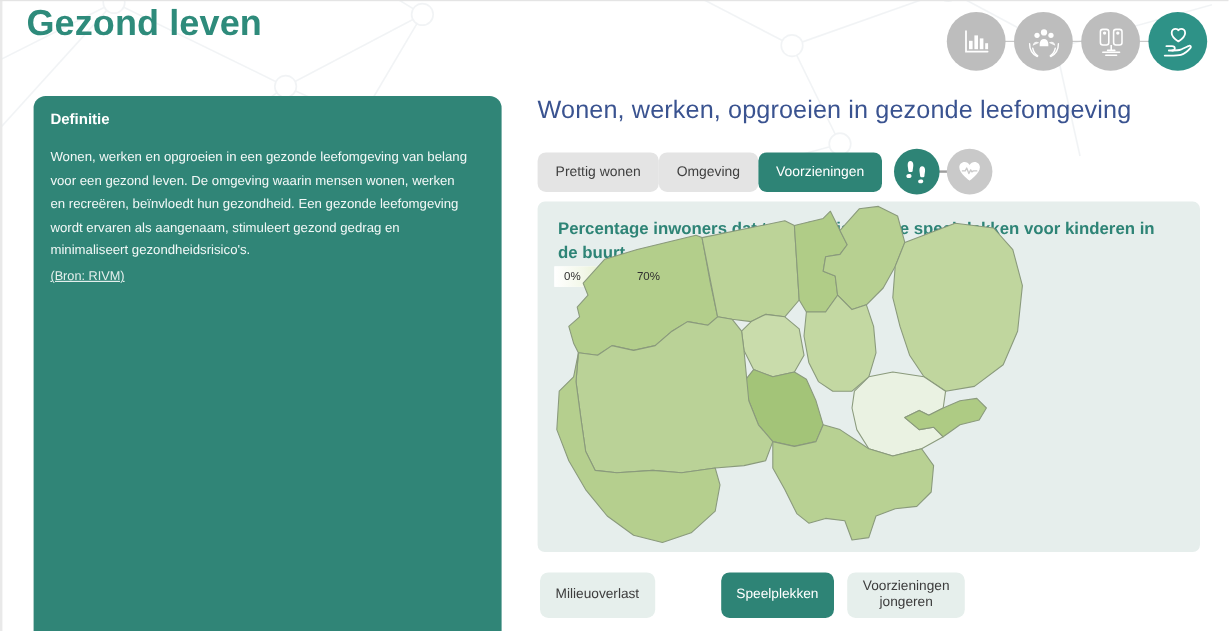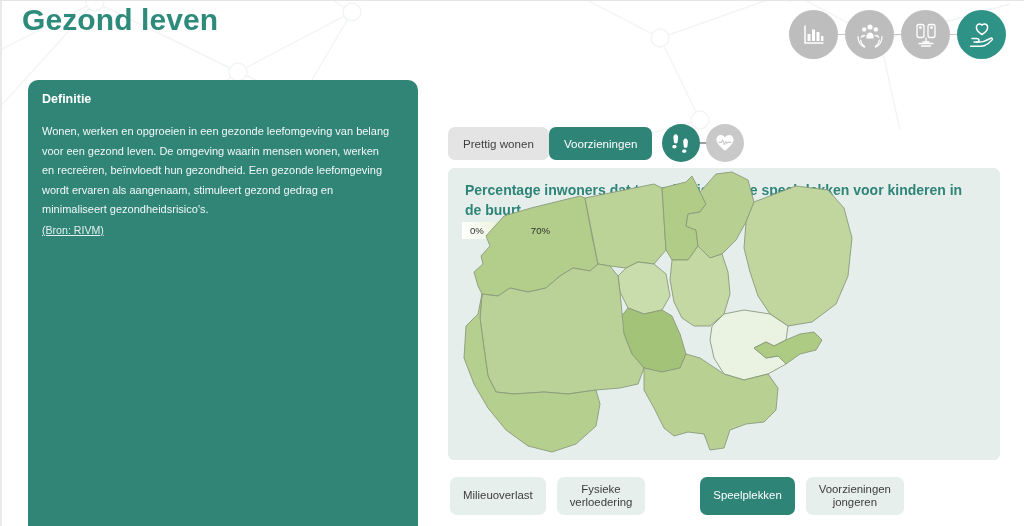--- a/index.html
+++ b/index.html
@@ -291,23 +291,25 @@
       </svg>
     </div>
   </div>
 
   <div id="definition-card">
     <div id="definition-heading">Definitie</div>
     <div id="definition-body">Wonen, werken en opgroeien in een gezonde leefomgeving van belang voor een gezond leven. De omgeving waarin mensen wonen, werken en recreëren, beïnvloedt hun gezondheid. Een gezonde leefomgeving wordt ervaren als aangenaam, stimuleert gezond gedrag en minimaliseert gezondheidsrisico's.</div>
     <div id="definition-source">(Bron: RIVM)</div>
   </div>
 
+  <div id="section-title">Wonen, werken, opgroeien in gezonde leefomgeving</div>
 
   <div id="subtab-row">
     <div class="subtab">Prettig wonen</div>
+    <div class="subtab">Omgeving</div>
     <div class="subtab active">Voorzieningen</div>
 
     <div id="indicator-pair">
       <div class="link"></div>
       <div class="dot on" title="beweging">
         <svg width="20" height="22" viewBox="0 0 20 22" fill="#ffffff">
           <path d="M4.6 2.2c1.5 0 2.5 1.3 2.5 3.2 0 1.7-.5 3.3-.5 4.6 0 .9-.6 1.4-1.8 1.4s-1.9-.6-1.9-1.6c0-1.3-.5-2.9-.5-4.4 0-1.9 .9-3.2 2.2-3.2z"></path>
           <path d="M3.3 13.1c1.3 0 2.3 .3 2.3 1.5 0 1.1-.8 1.8-2.1 1.8s-2.2-.6-2.2-1.6c0-1.1 .8-1.7 2-1.7z"></path>
           <path d="M14.4 6.6c1.5 0 2.5 1.3 2.5 3.2 0 1.7-.5 3.3-.5 4.6 0 .9-.6 1.4-1.8 1.4s-1.9-.6-1.9-1.6c0-1.3-.5-2.9-.5-4.4 0-1.9 .9-3.2 2.2-3.2z"></path>
           <path d="M13.1 17.5c1.3 0 2.3 .3 2.3 1.5 0 1.1-.8 1.8-2.1 1.8s-2.2-.6-2.2-1.6c0-1.1 .8-1.7 2-1.7z"></path>
@@ -356,20 +358,18 @@
       <path fill="#bad297" d="M34 126 L50 128 L62 120 L80 124 L98 120 L112 108 L125 100 L142 103 L150 96 L162 98 L170 108 L172 124 L176 166 L184 186 L196 200 L190 216 L172 220 L148 222 L120 226 L96 224 L66 226 L48 224 L40 208 L36 180 L32 150 Z"></path>
 
       <path fill="#b5cf8e" d="M18 158 L30 146 L34 126 L32 150 L36 180 L40 208 L48 224 L66 226 L96 224 L120 226 L148 222 L152 236 L148 258 L128 276 L104 284 L80 278 L58 262 L40 240 L26 216 L16 190 Z"></path>
 
       <path fill="#b8d193" d="M196 200 L214 204 L232 200 L238 186 L252 190 L276 206 L296 212 L320 206 L330 220 L328 242 L316 254 L298 256 L282 262 L276 280 L262 282 L256 266 L240 264 L226 268 L216 260 L206 240 L196 222 Z"></path>
     </svg>
   </div>
 
   <div id="indicator-row">
     <div class="ind-btn">Milieuoverlast</div>
-    <div class="ind-btn">Fysieke
-verloedering</div>
     <div class="ind-btn active">Speelplekken</div>
     <div class="ind-btn">Voorzieningen
 jongeren</div>
   </div>
 
 </div>
 
 </body></html>

